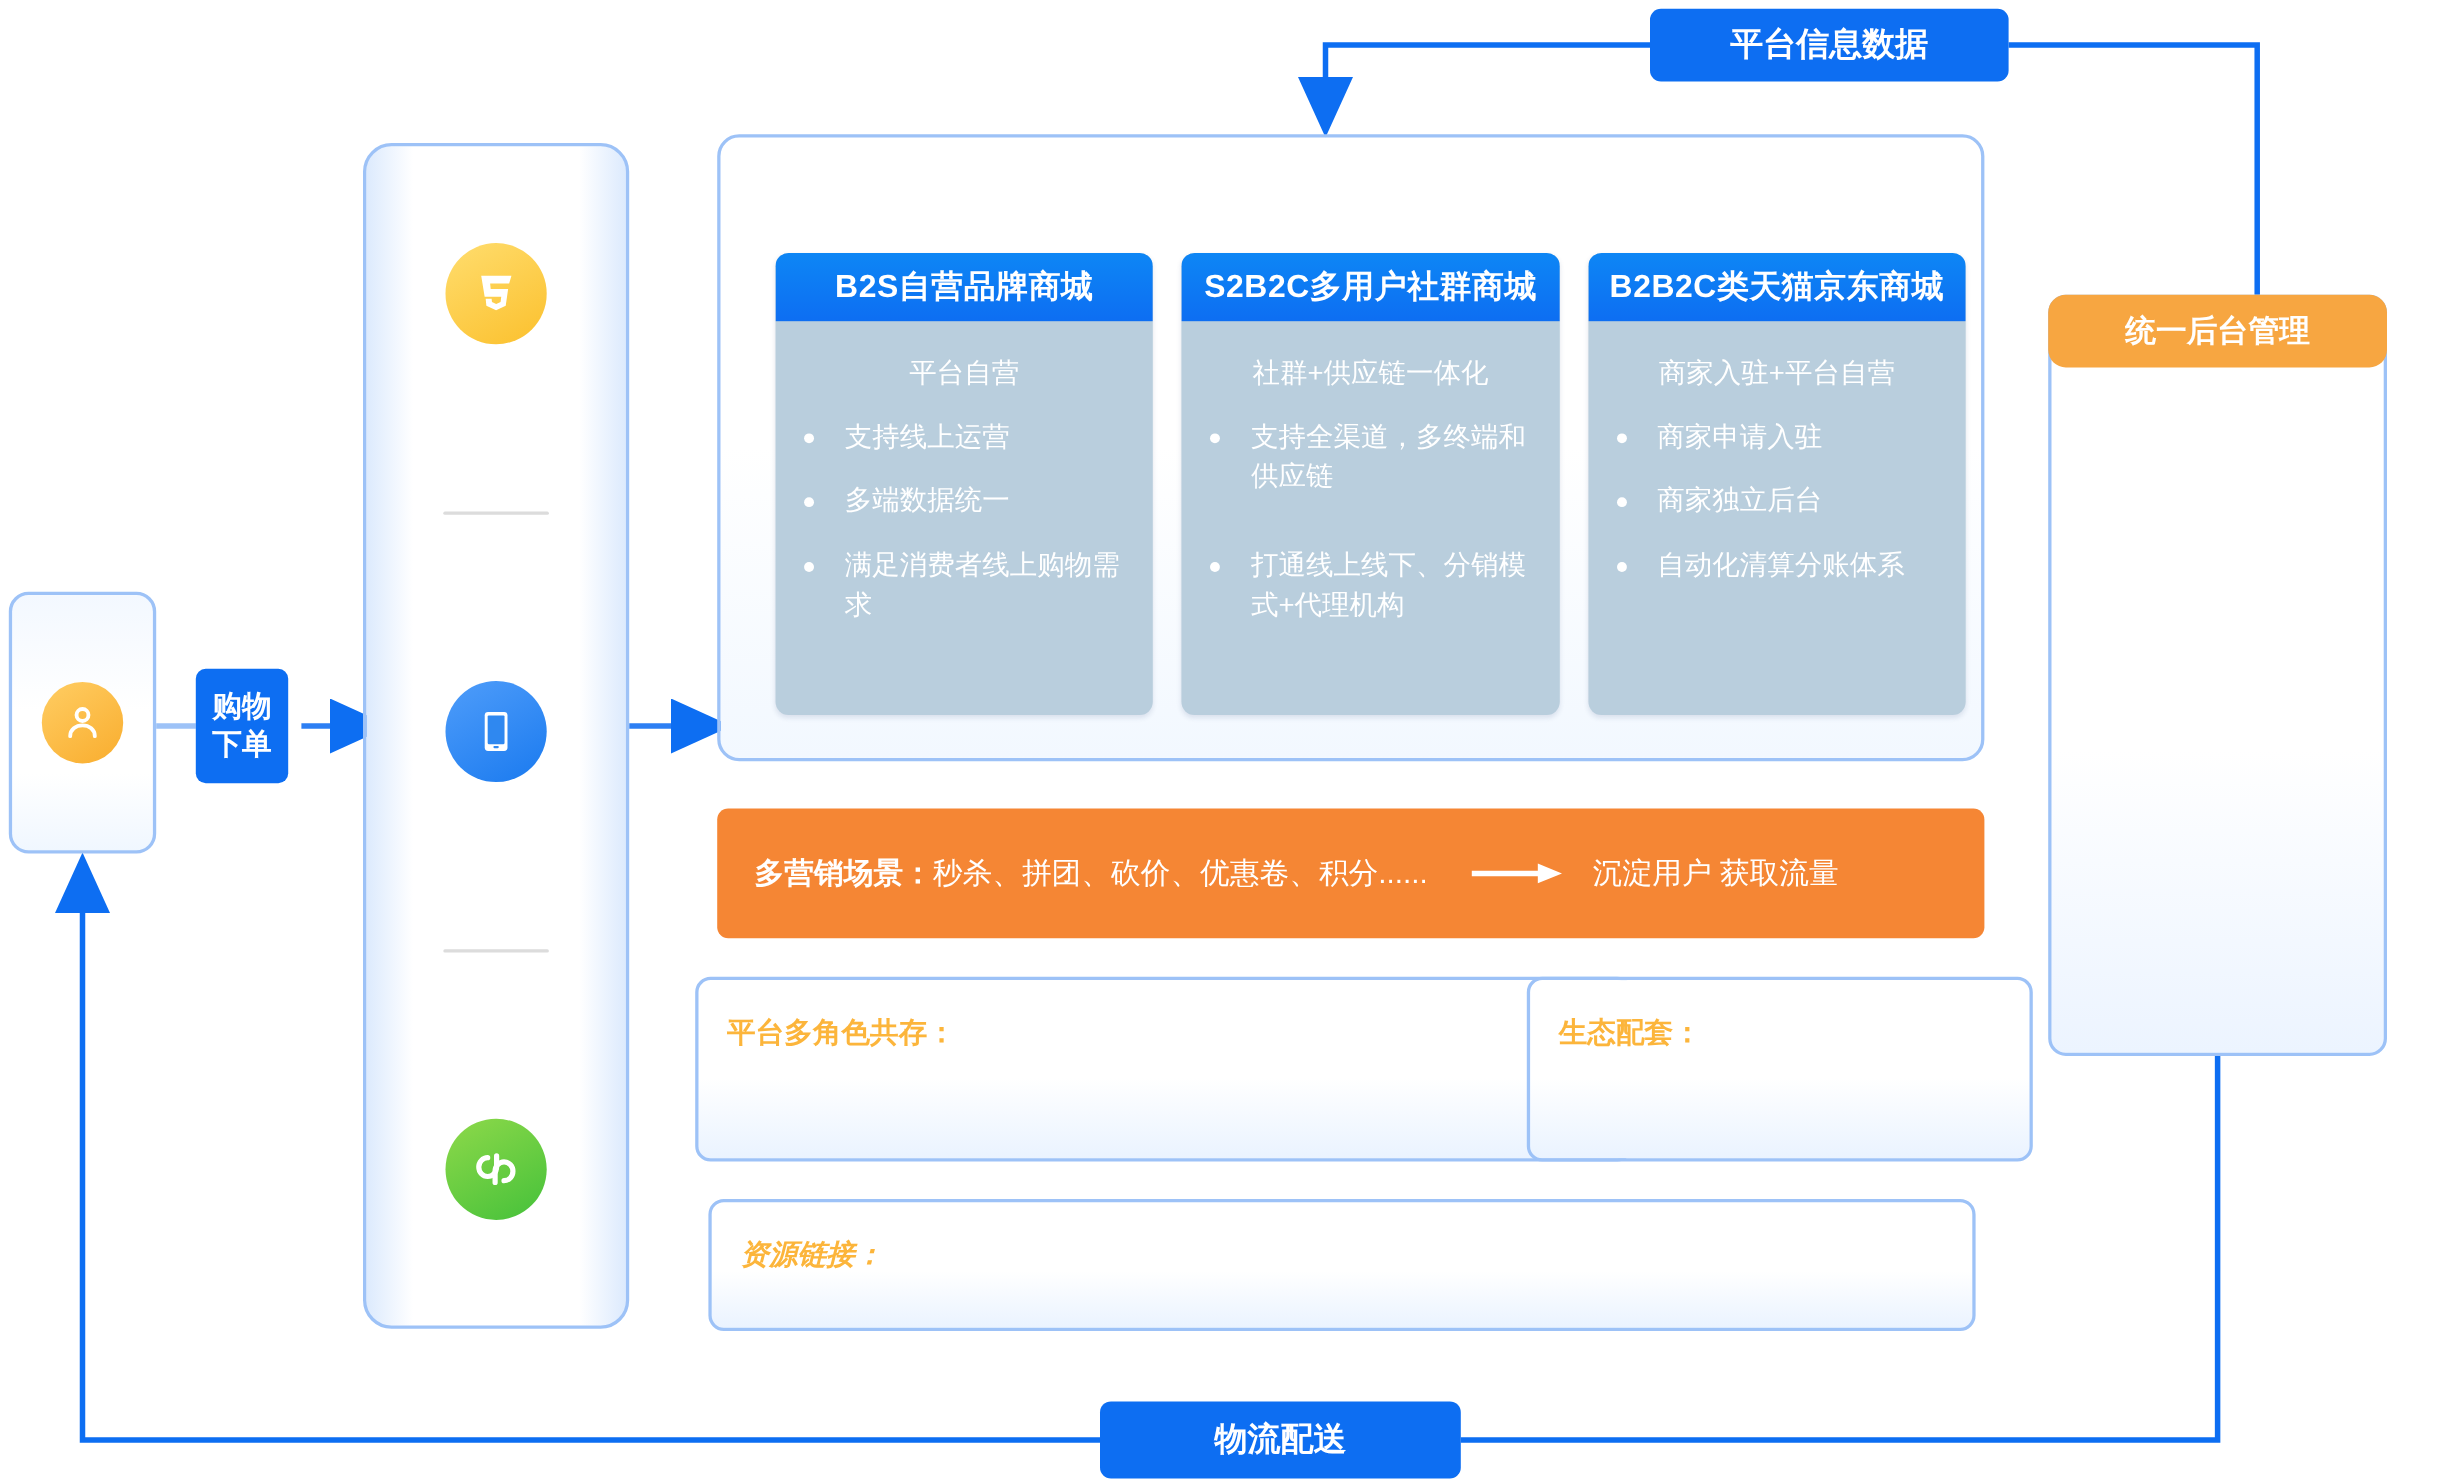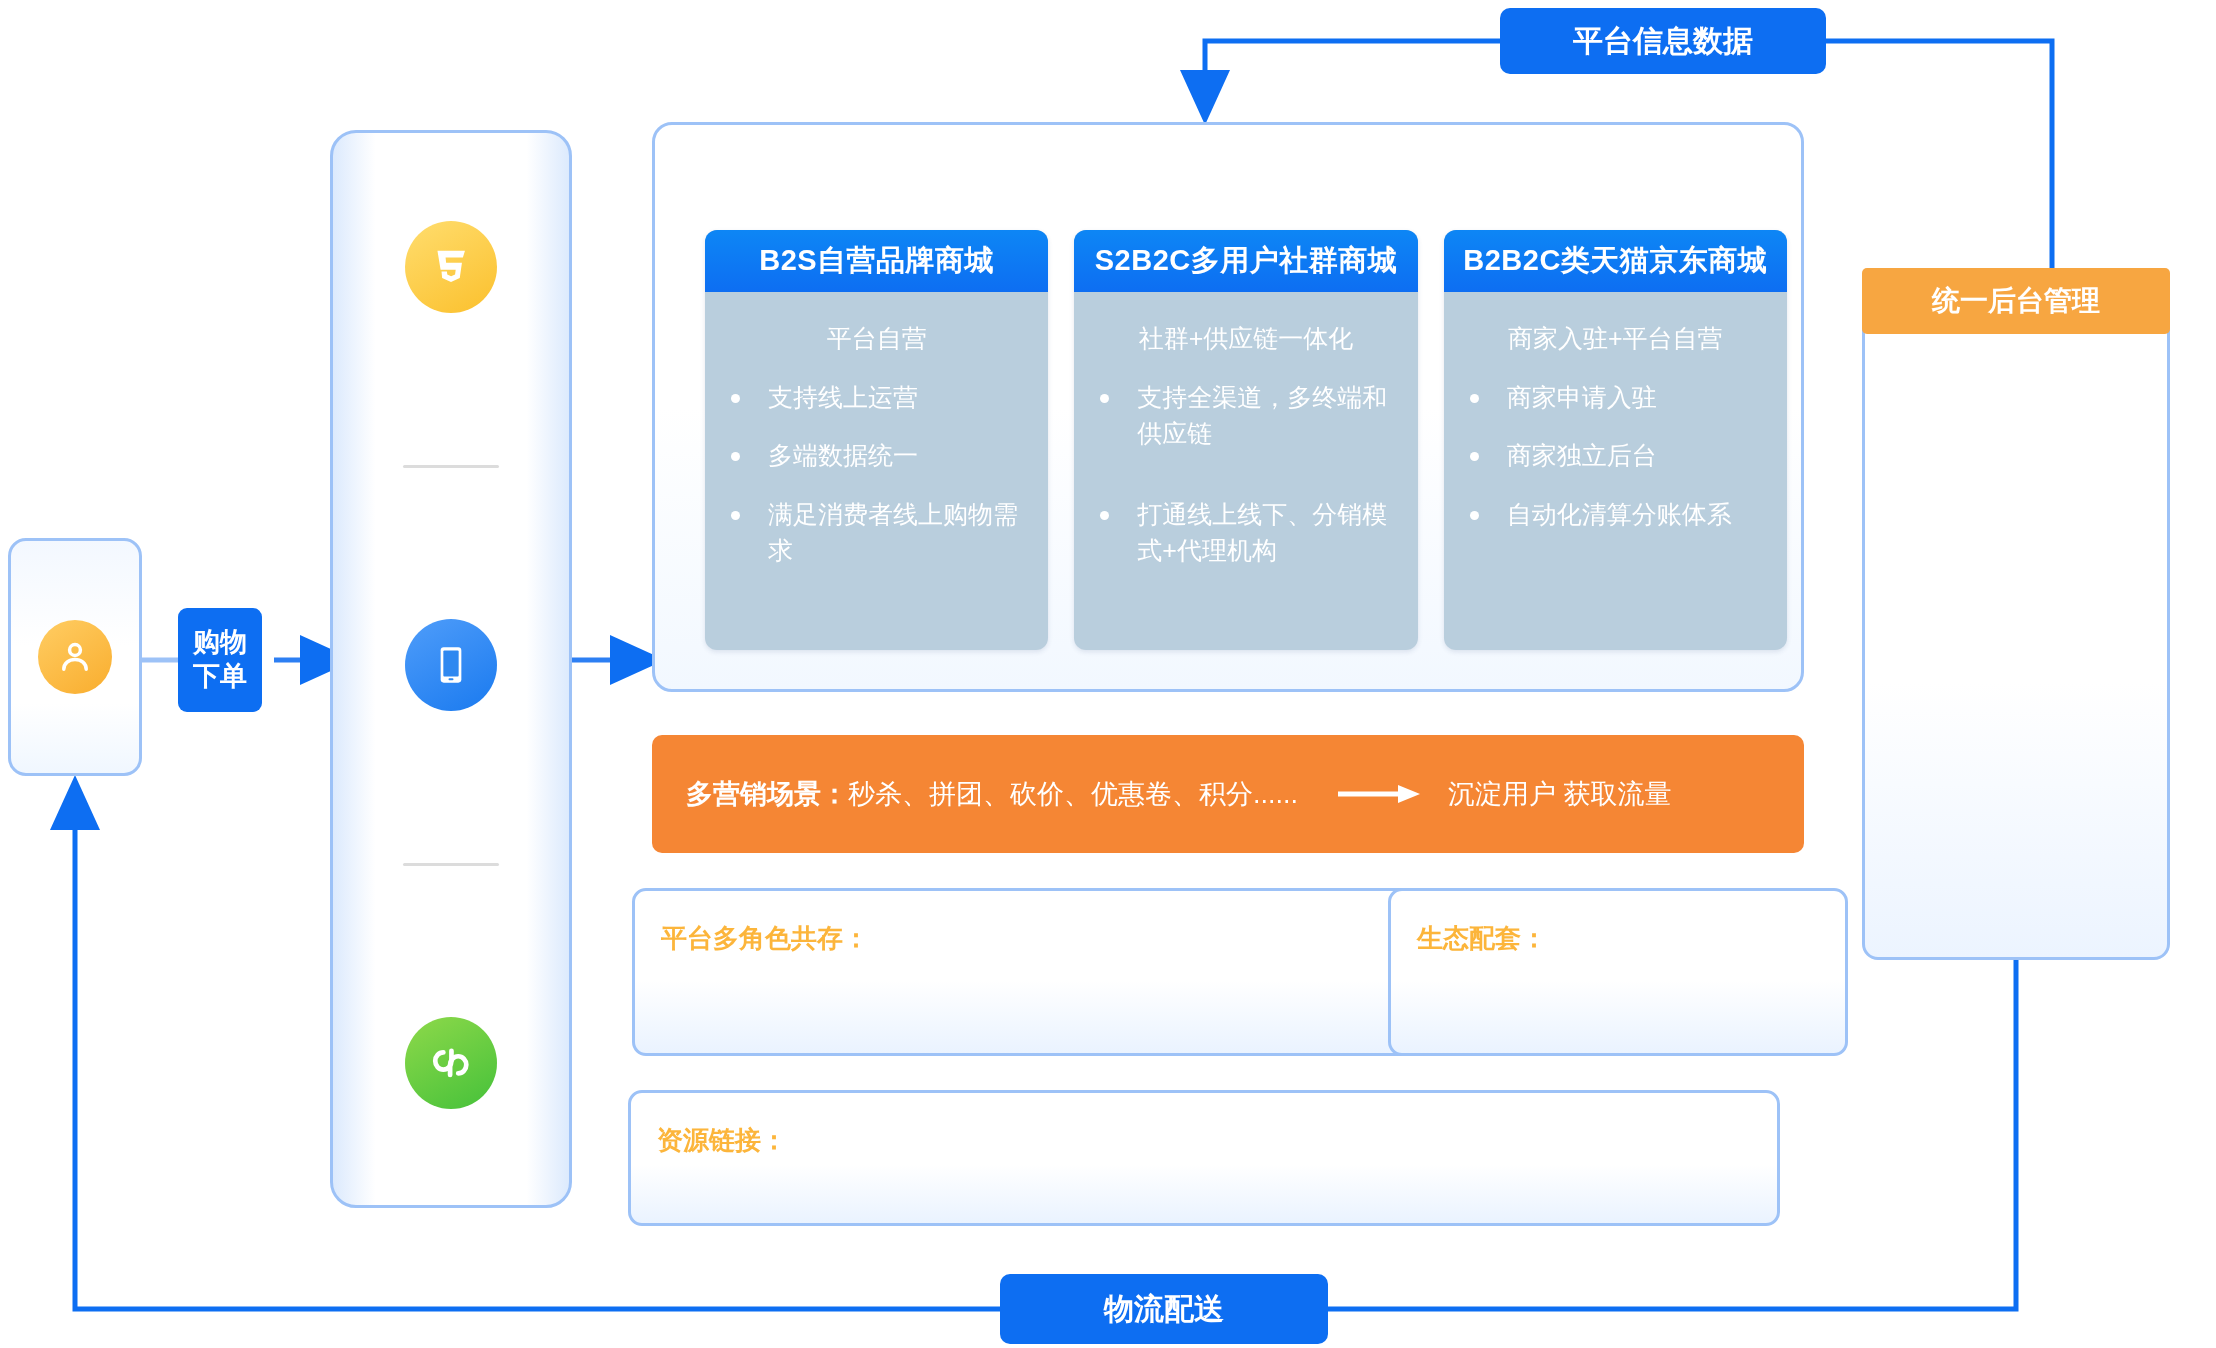--- a/index.html
+++ b/index.html
@@ -141,33 +141,33 @@
   }
   .lb-title{
     position:absolute;
     left:26px; top:30px;
     color:#fcb53b;
     font-size:26px;
     font-weight:bold;
   }
   #lb-roles{left:632px; top:888px; width:852px; height:168px;}
   #lb-eco{left:1388px; top:888px; width:460px; height:168px;}
-  #lb-res{left:628px; top:1090px; width:1152px; height:136px;}
+  #lb-res{left:644px; top:1090px; width:1152px; height:120px;font-style:italic;}
 
   
   #admin-panel{
     left:1862px; top:268px; width:308px; height:692px;
     border-radius:16px;
     border:3px solid #9dc2f7;
     background:linear-gradient(180deg,#ffffff 0%,#ffffff 60%,#ecf4ff 100%);
   }
   #admin-head{
     position:absolute;
     left:1862px; top:268px; width:308px; height:66px;
-    border-radius:5px;
+    border-radius:16px;
     background:#f6a game;
     background:#f7a641;
     color:#ffffff;
     font-size:28px;font-weight:bold;
     display:flex;align-items:center;justify-content:center;
   }
 
   
   .tag{
     position:absolute;

